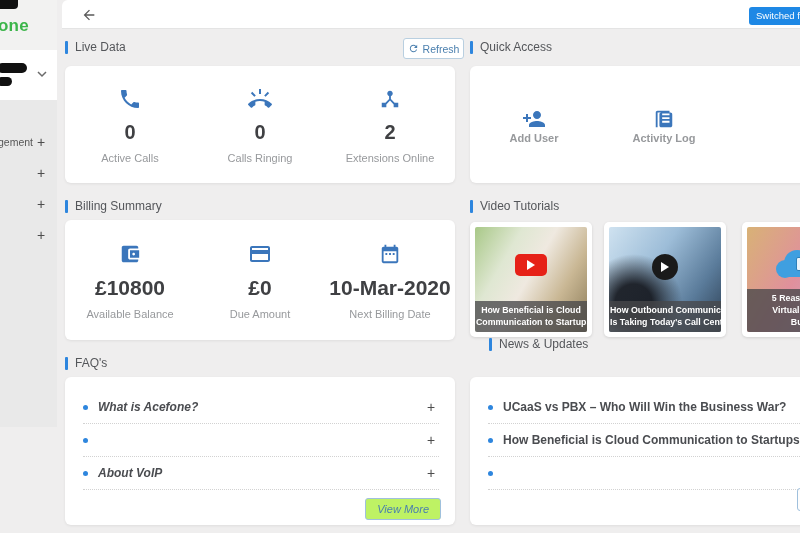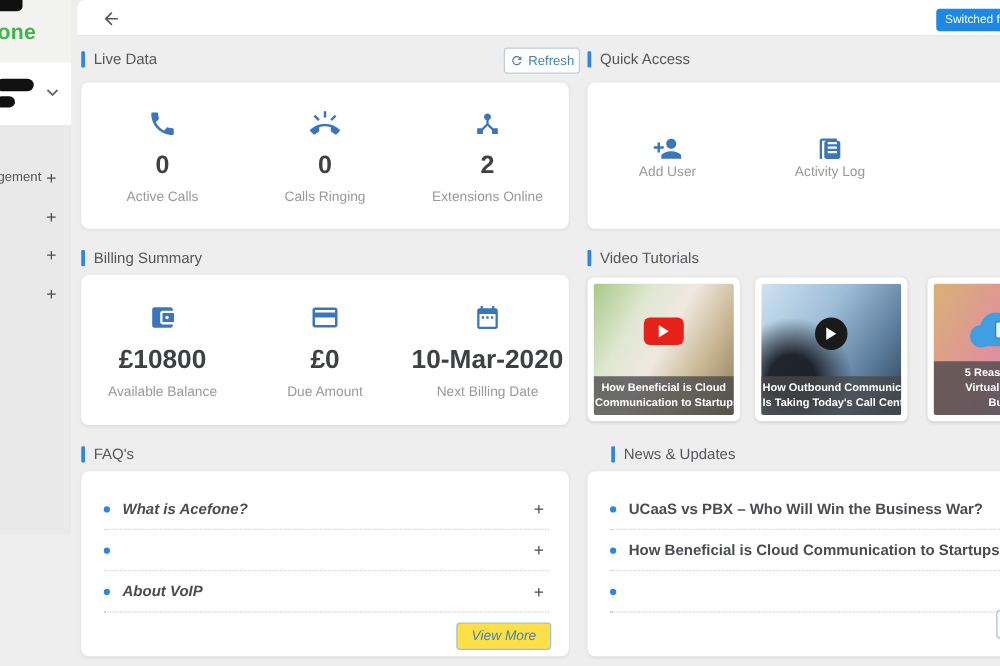--- a/index.html
+++ b/index.html
@@ -45,21 +45,21 @@
   .refresh-btn { position:absolute; left:346px; top:38px; width:61px; height:21px; background:#fff;
     border:1px solid #b9cfe0; border-radius:3px; display:flex; align-items:center; justify-content:center;
     gap:4px; font-size:10.5px; color:#4a7fae; cursor:pointer; }
 
   
   .qa-row { display:flex; height:100%; align-items:center; padding-left:18px; }
   .qa-item { display:flex; flex-direction:column; align-items:center; cursor:pointer; }
   .qa-item.first { width:92px; }
   .qa-item.second { width:132px; margin-left:18px; }
   .qa-icon { height:26px; display:flex; align-items:center; justify-content:center; }
-  .qa-label { font-size:11px; color:#97999c; }
+  .qa-label { font-size:11px; color:#97999c;font-weight:bold; }
 
   
   .video-card { position:absolute; top:0; width:122px; height:115px; background:#fff; border-radius:5px;
     box-shadow:0 1px 3px rgba(0,0,0,.12); padding:5px; cursor:pointer; }
   .video-thumb { position:relative; width:112px; height:105px; border-radius:2px; overflow:hidden; }
   .thumb1 { background:linear-gradient(120deg,#a8c887 0%,#dfe7d2 28%,#efe9e0 48%,#c9b794 72%,#8a7a57 100%); }
   .thumb2 { background:radial-gradient(circle at 22% 72%, rgba(18,20,26,.9) 16%, rgba(18,20,26,0) 42%),
              linear-gradient(125deg,#cfe2f0 0%,#9dbdd8 38%,#5a7b9a 72%,#2c3e52 100%); }
   .thumb3 { background:linear-gradient(120deg,#d8b276 0%,#e0909c 45%,#caa3c0 78%,#b0889a 100%); }
   .play-red { position:absolute; left:50%; top:36%; transform:translate(-50%,-50%); width:32px; height:22px;
@@ -74,21 +74,21 @@
   .cloud .c3 { position:absolute; left:0px; top:12px; width:18px; height:18px; background:#3f9fe0; border-radius:50%; }
   .cloud .base { position:absolute; left:2px; top:16px; width:46px; height:13px; background:#3f9fe0; border-radius:7px; }
   .cloud .phone { position:absolute; left:20px; top:9px; width:10px; height:14px; background:#eaf4fb; border-radius:2px; border:1px solid #2c80ba; }
 
   
   .list-card { padding:14px 16px 0 18px; display:flex; flex-direction:column; }
   .list-row { position:relative; height:33px; display:flex; align-items:center; border-bottom:1px dotted #d2d2d2; cursor:pointer; }
   .bullet { width:5px; height:5px; border-radius:50%; background:#2e86de; margin-right:10px; flex:0 0 auto; }
   .list-text { font-size:12px; font-weight:700; color:#4a4c50; white-space:nowrap; }
   .row-plus { position:absolute; right:4px; top:8px; font-size:14px; color:#4d4d4d; }
-  .view-more { align-self:flex-end; margin-top:8px; margin-right:-2px; background:#fde047; border:1px solid #9fc0dd;
+  .view-more { align-self:flex-end; margin-top:8px; margin-right:-2px; background:#bef264; border:1px solid #9fc0dd;
     border-radius:3px; color:#4a7fae; font-size:11px; padding:4px 11px; cursor:pointer; }
   .view-more-cut { position:absolute; left:327px; bottom:14px; width:60px; height:23px; background:#fdfdfd;
     border:1px solid #9fc0dd; border-radius:3px; }
 
   svg { display:block; }
 </style>
 </head>
 <body>
 
 <div class="sidebar">
@@ -279,21 +279,21 @@
           <div>Busin</div>
         </div>
       </div>
     </div>
   </div>
 
   <div class="section-head" style="left:8px; top:356px;">
     <div class="accent-bar"></div>
     <div class="section-title">FAQ's</div>
   </div>
-  <div class="section-head" style="left:413px; top:356px;padding-left:19px;">
+  <div class="section-head" style="left:413px; top:337px;padding-left:19px;">
     <div class="accent-bar"></div>
     <div class="section-title">News &amp; Updates</div>
   </div>
 
   <div class="card list-card" style="left:8px; top:377px; width:390px; height:148px;font-style:italic;">
     <div class="list-row">
       <div class="bullet"></div>
       <div class="list-text">What is Acefone?</div>
       <div class="row-plus">+</div>
     </div>

